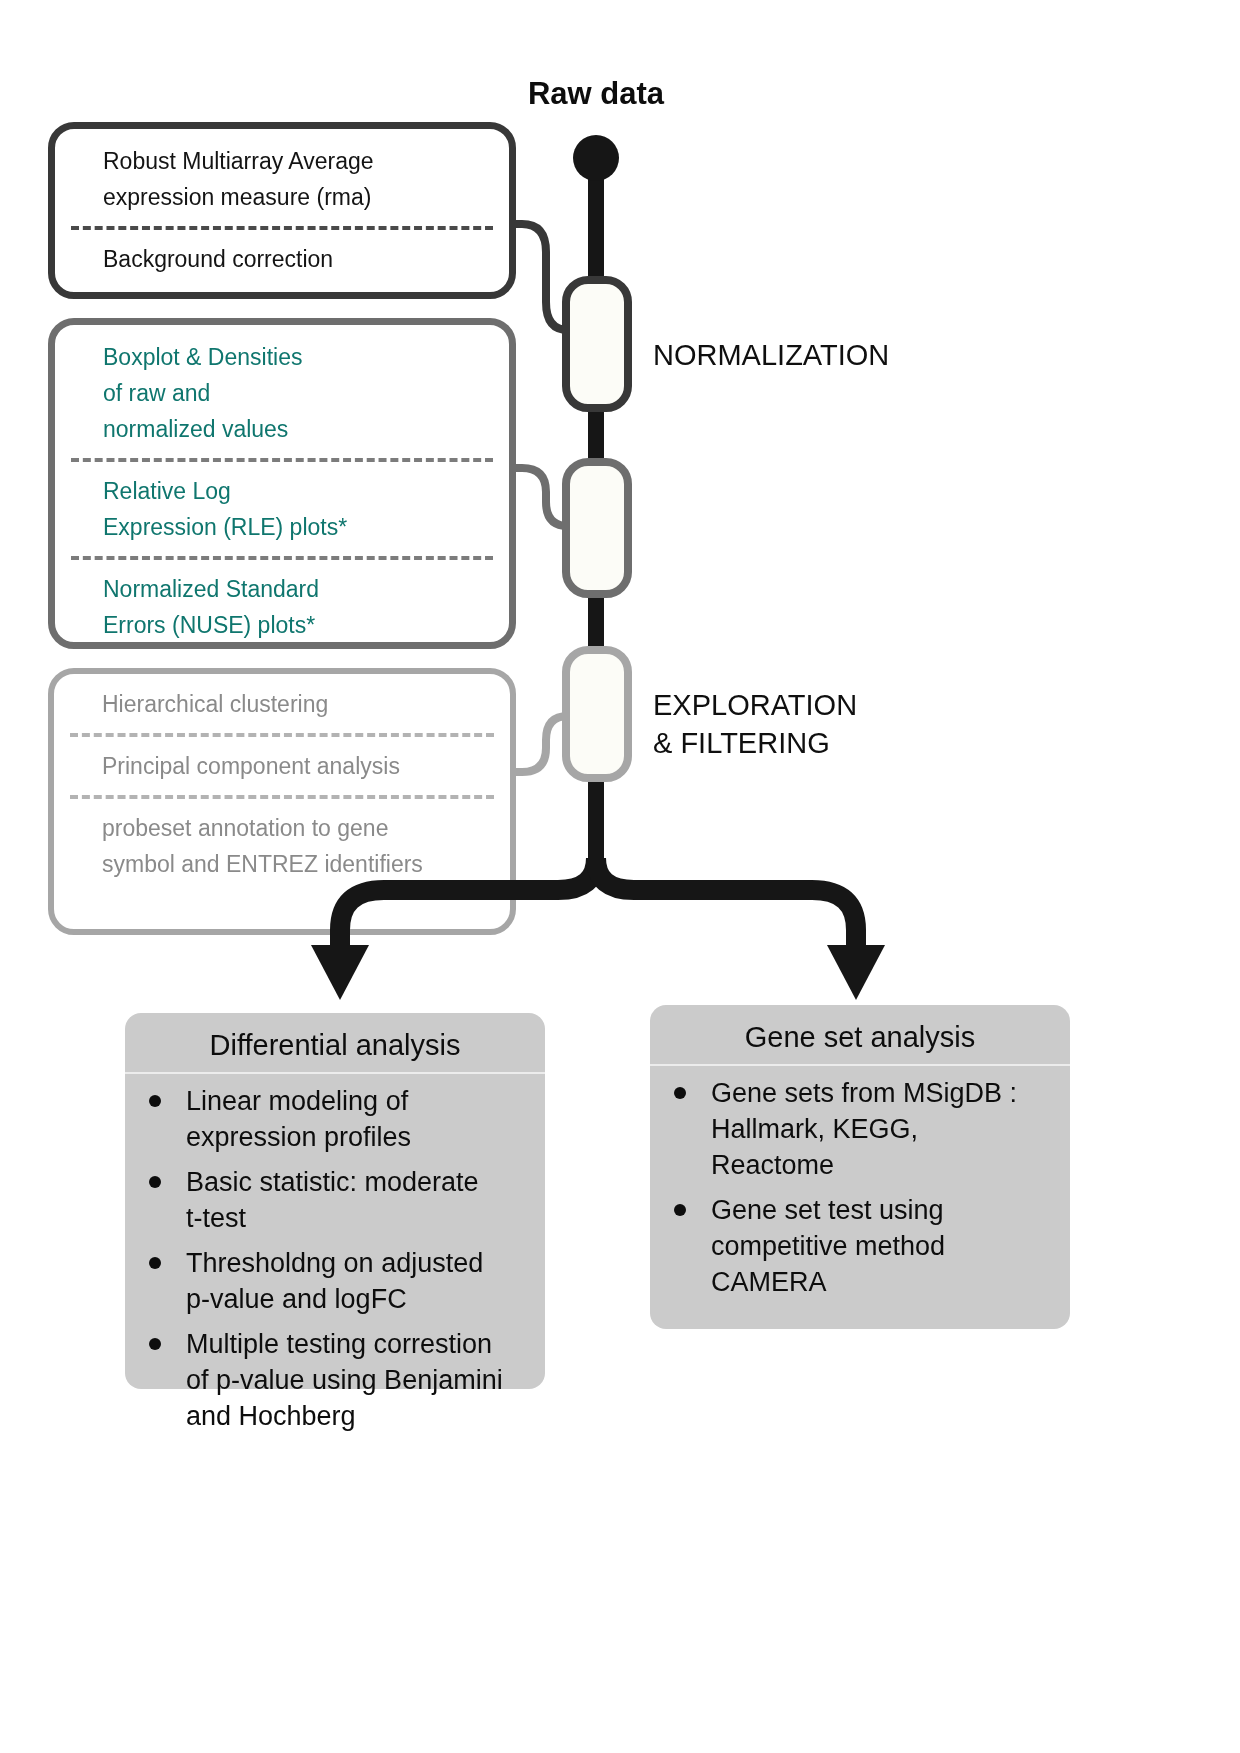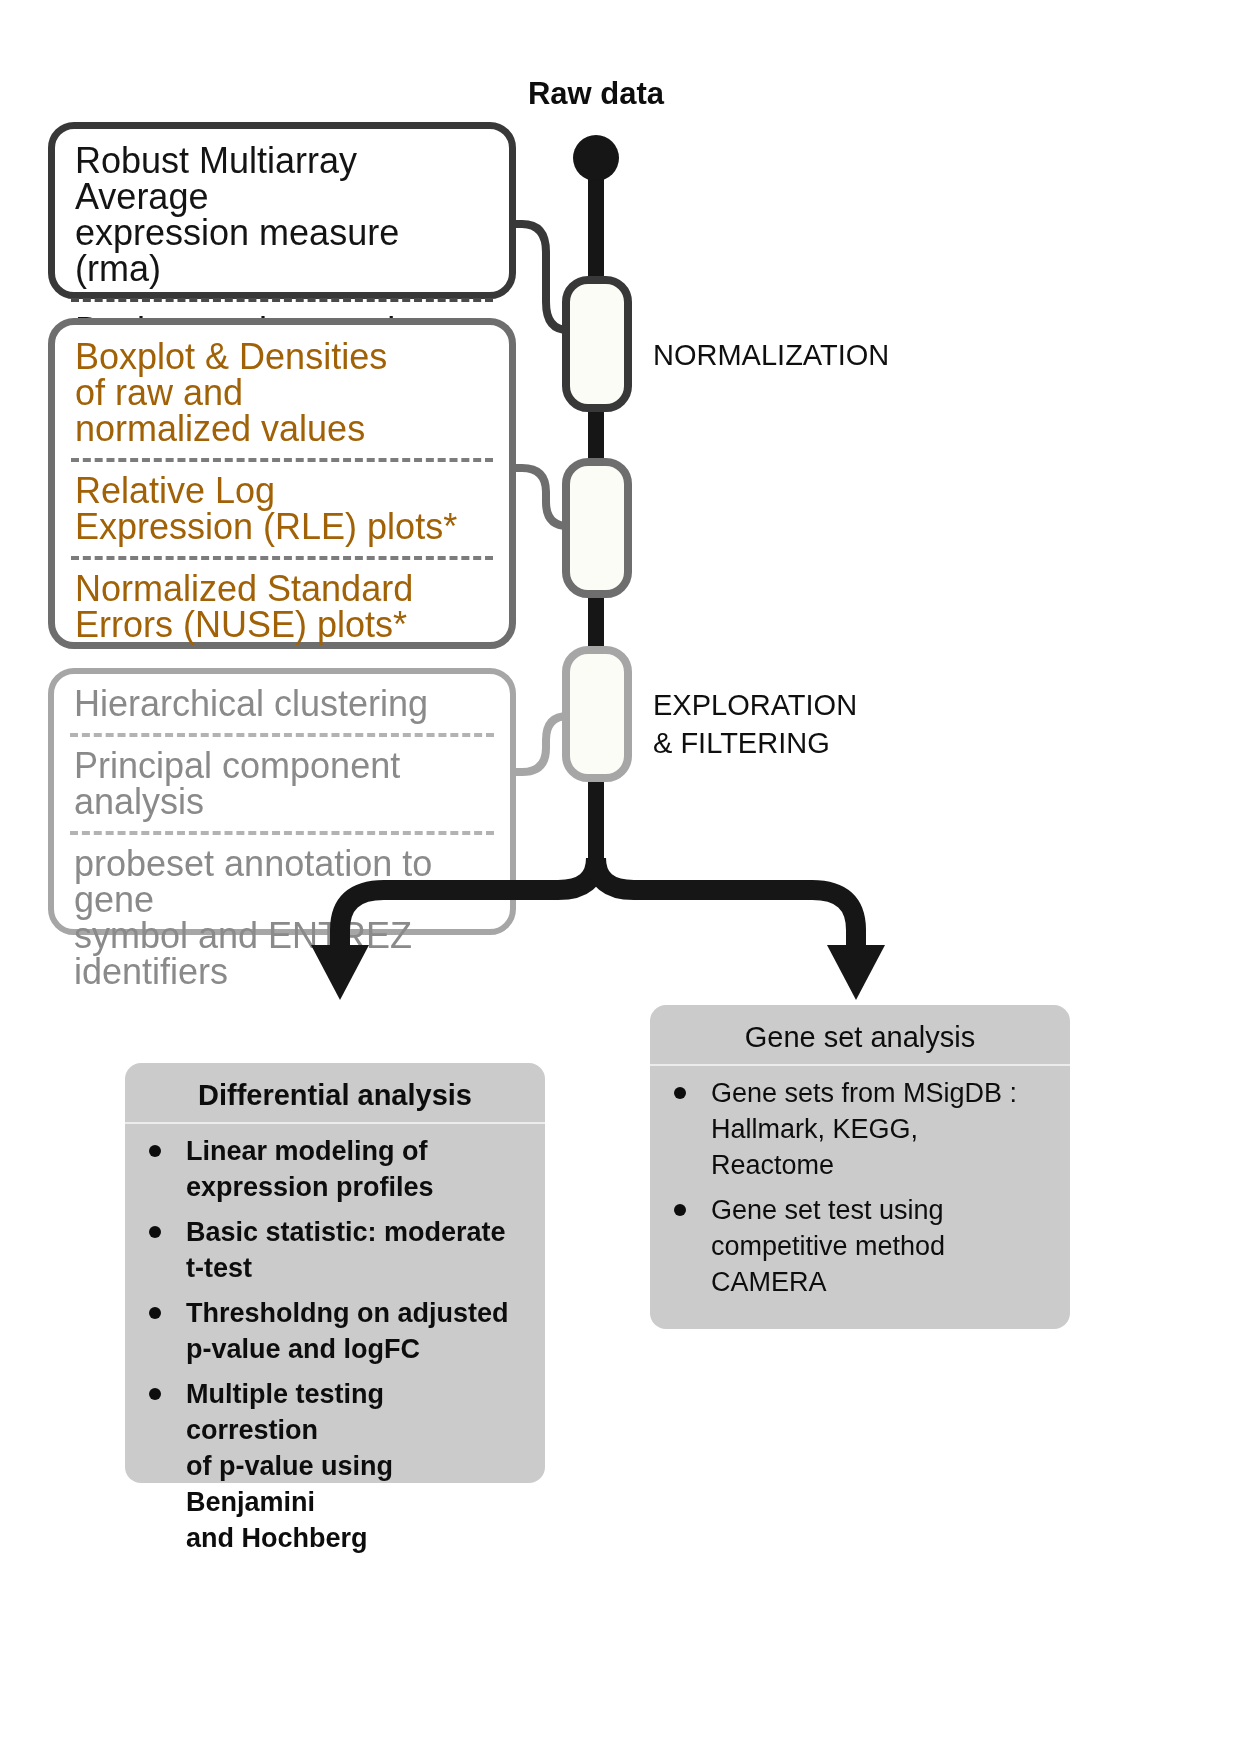--- a/index.html
+++ b/index.html
@@ -22,34 +22,35 @@
 
   
   .stage-box {
     position: absolute;
     left: 48px; width: 468px;
     background: #ffffff;
     box-sizing: border-box;
     border-radius: 26px;
   }
   .stage-box .stage-item {
-    font-size: 36px;
+    font-size: 23px;
     line-height: 36px;
+    margin-left: 28px;
   }
   #box-normalization {
     top: 122px; height: 177px;
     border: 7px solid #383838;
     padding: 14px 20px 10px;
     color: #141414;
   }
   #box-quality {
     top: 318px; height: 331px;
     border: 7px solid #6e6e6e;
     padding: 14px 20px 10px;
-    color: #a16207;
+    color: #0f766e;
   }
   #box-exploration {
     top: 668px; height: 267px;
     border: 6px solid #a6a6a6;
     padding: 12px 20px 8px;
     color: #8a8a8a;
   }
   .dash {
     border-top: 4px dashed currentColor;
     margin: 11px -4px;
@@ -77,21 +78,21 @@
   }
 
   
   .panel {
     position: absolute;
     background: #cbcbcb;
     border-radius: 16px;
     box-sizing: border-box;
     padding: 12px 24px 14px;
   }
-  #panel-differential { left: 125px; top: 1063px; width: 420px; height: 420px; font-weight: bold; }
+  #panel-differential { left: 125px; top: 1013px; width: 420px; height: 376px; }
   #panel-geneset { left: 650px; top: 1005px; width: 420px; height: 324px; }
   .panel-title {
     text-align: center;
     font-size: 29px;
     color: #0d0d0d;
     padding: 4px 0 10px;
     border-bottom: 2px solid #ececec;
     margin: 0 -24px 8px;
   }
   .bullets { margin: 0; padding: 0; list-style: none; }

